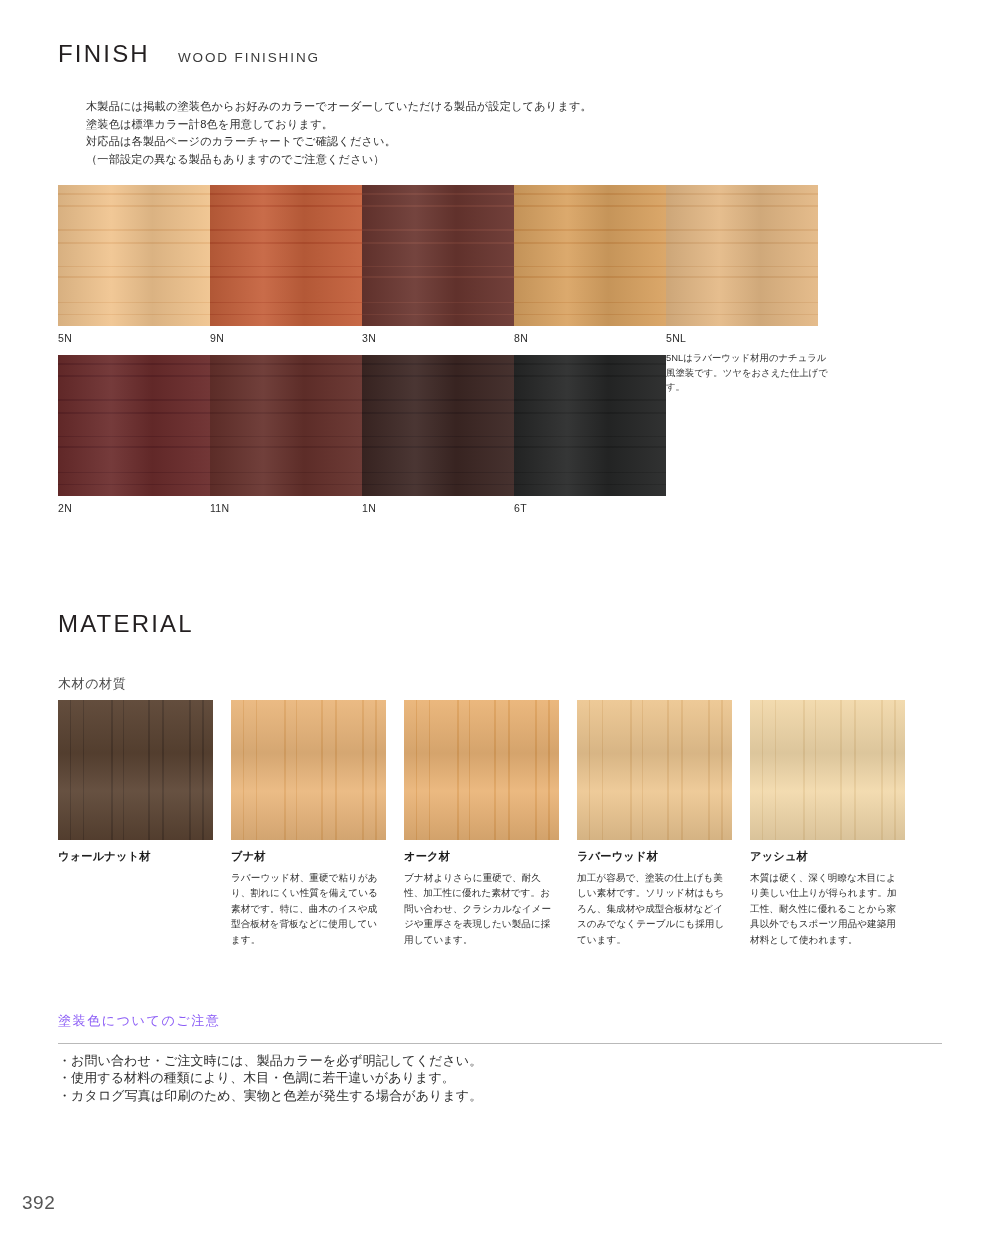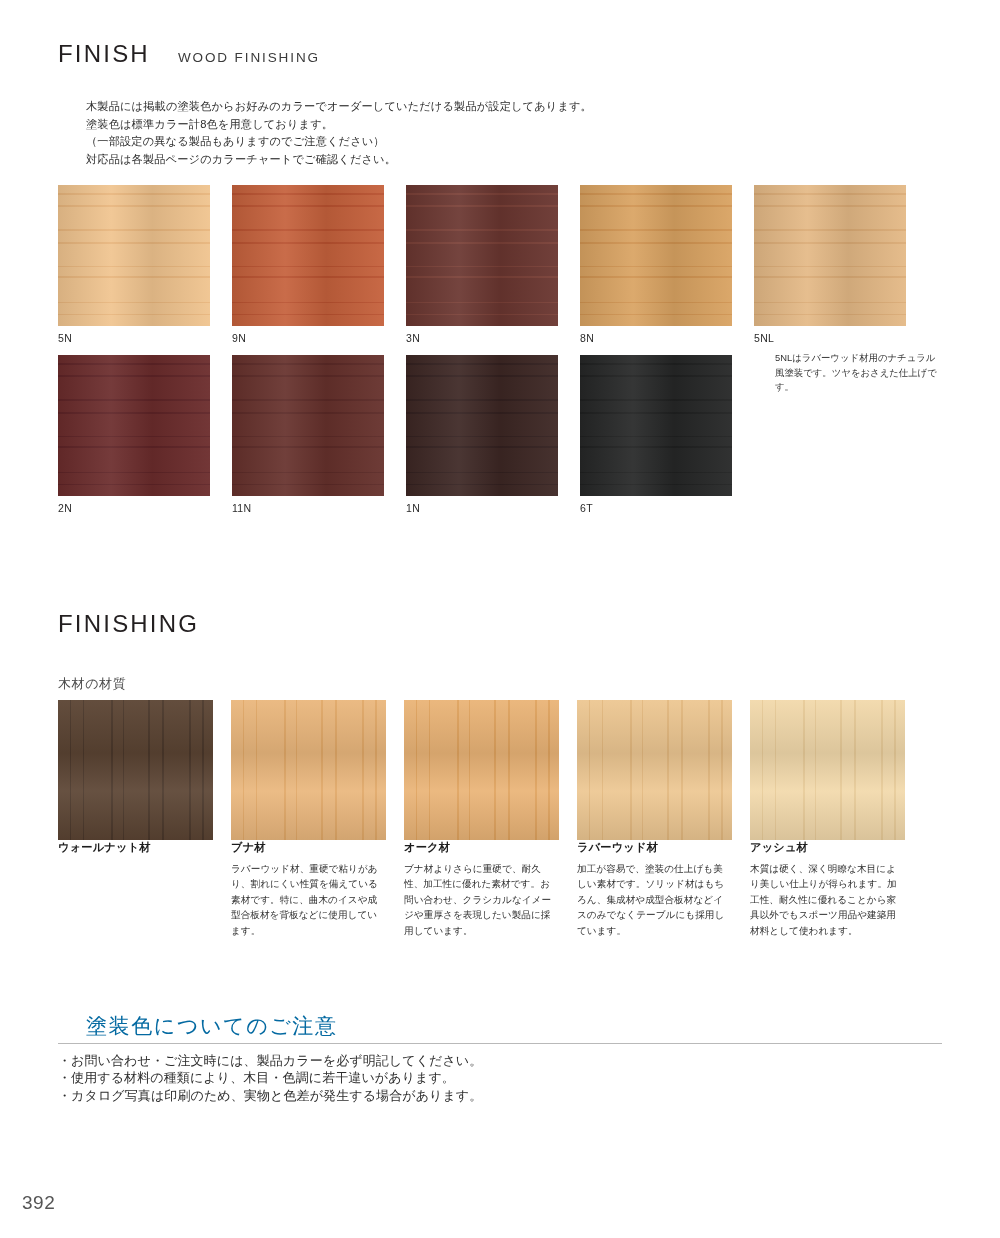--- a/index.html
+++ b/index.html
@@ -26,62 +26,61 @@
     font-size:11.2px; line-height:17.6px; color:#2d2d2d;
     letter-spacing:0.15px;
     margin-left:28px;
   }
   .intro div { white-space:nowrap; }
 
   
   .swatch-row { position:absolute; left:58px; }
   .swatch-row.r1 { top:185px; }
   .swatch-row.r2 { top:355px; }
-  .swatch-grid { display:flex; gap:22px; }
+  .swatch-grid { display:flex; }
   .swatch-cell { width:152px; }
   .swatch-chip {
     width:152px; height:141px;
     position:relative; overflow:hidden;
   }
   .grain {
     position:absolute; inset:0;
   }
   .swatch-code {
     margin-top:6px; font-size:10.5px; color:#2b2b2b; letter-spacing:0.3px;
   }
   .swatch-note {
     margin-top:7px; font-size:9.4px; line-height:14.5px; color:#333;
     width:168px;
-    margin-left:21px;
   }
 
   
   .material-title {
     position:absolute; left:58px; top:610px;
     font-size:24px; letter-spacing:2.2px; font-weight:300; color:#231f20;
   }
   .material-sub {
     position:absolute; left:58px; top:675px;
     font-size:13px; color:#4a4a4a; letter-spacing:0.6px;
   }
   .material-row { position:absolute; left:58px; top:700px; display:flex; gap:18px; }
   .mat-cell { width:155px; }
   .mat-chip { width:155px; height:140px; position:relative; overflow:hidden; }
   .mat-name {
-    font-size:11.2px; font-weight:bold; color:#1d1d1d; letter-spacing:0.2px;
+    margin-top:9px; font-size:11.2px; font-weight:bold; color:#1d1d1d; letter-spacing:0.2px;
   }
   .mat-desc {
     margin-top:6px; font-size:9.6px; line-height:15.4px; color:#2e2e2e;
     letter-spacing:0.05px;
   }
 
   
   .notice-title {
     position:absolute; left:58px; top:1012px;
-    font-size:21px; font-weight:400; color:#0369a1; letter-spacing:1.6px;margin-left:28px;
+    font-size:13px; font-weight:400; color:#8b5cf6; letter-spacing:1.6px;
   }
   .notice-rule {
     position:absolute; left:58px; top:1043px; width:884px; height:1px; background:#b9b9b9;
   }
   .notice-list {
     position:absolute; left:58px; top:1052px;
     font-size:13px; line-height:17.4px; color:#2d2d2d; letter-spacing:0.1px;
   }
 
   .page-number {
@@ -95,22 +94,22 @@
 <div class="page">
 
   <div class="finish-head">
     <div class="finish-title">FINISH</div>
     <div class="finish-sub">WOOD FINISHING</div>
   </div>
 
   <div class="intro">
     <div>木製品には掲載の塗装色からお好みのカラーでオーダーしていただける製品が設定してあります。</div>
     <div>塗装色は標準カラー計8色を用意しております。</div>
+    <div>対応品は各製品ページのカラーチャートでご確認ください。</div>
     <div>（一部設定の異なる製品もありますのでご注意ください）</div>
-    <div>対応品は各製品ページのカラーチャートでご確認ください。</div>
   </div>
 
   <div class="swatch-row r1">
     <div class="swatch-grid" id="row1">
         <div class="swatch-cell">
           <div class="swatch-chip" style="background-color: rgb(232, 181, 124);">
             <div class="grain" style="background-color: rgb(232, 181, 124); background-image: repeating-linear-gradient(0deg, rgb(240, 196, 143) 0%, rgb(240, 196, 143) 0.6%, rgb(240, 196, 143) 0.6%, rgb(240, 196, 143) 2.6%, rgb(240, 196, 143) 2.6%, rgb(240, 196, 143) 3.7%, rgb(240, 196, 143) 3.7%, rgb(240, 196, 143) 6.2%, rgb(240, 196, 143) 6.2%, rgb(240, 196, 143) 7.8%, rgb(232, 181, 124) 7.8%, rgb(232, 181, 124) 8.5%, rgb(240, 196, 143) 8.5%, rgb(240, 196, 143) 10.6%, rgb(240, 196, 143) 10.6%, rgb(240, 196, 143) 11.8%, rgb(240, 196, 143) 11.8%, rgb(240, 196, 143) 14.4%, rgb(240, 196, 143) 14.4%, rgb(240, 196, 143) 16.1%, rgb(232, 181, 124) 16.1%, rgb(232, 181, 124) 16.9%, rgb(240, 196, 143) 16.9%, rgb(240, 196, 143) 19.1%, rgb(240, 196, 143) 19.1%, rgb(240, 196, 143) 20.4%, rgb(240, 196, 143) 20.4%, rgb(240, 196, 143) 23.1%, rgb(240, 196, 143) 23.1%, rgb(240, 196, 143) 24.9%, rgb(240, 196, 143) 24.9%, rgb(240, 196, 143) 25.8%, rgb(240, 196, 143) 25.8%, rgb(240, 196, 143) 28.1%, rgb(240, 196, 143) 28.1%, rgb(240, 196, 143) 29.5%, rgb(240, 196, 143) 29.5%, rgb(240, 196, 143) 32.3%, rgb(240, 196, 143) 32.3%, rgb(240, 196, 143) 34.2%, rgb(232, 181, 124) 34.2%, rgb(232, 181, 124) 35.2%, rgb(240, 196, 143) 35.2%, rgb(240, 196, 143) 37.6%, rgb(240, 196, 143) 37.6%, rgb(240, 196, 143) 39.1%, rgb(240, 196, 143) 39.1%, rgb(240, 196, 143) 39.7%, rgb(240, 196, 143) 39.7%, rgb(240, 196, 143) 41.7%, rgb(232, 181, 124) 41.7%, rgb(232, 181, 124) 42.8%, rgb(240, 196, 143) 42.8%, rgb(240, 196, 143) 45.3%, rgb(240, 196, 143) 45.3%, rgb(240, 196, 143) 46.9%, rgb(240, 196, 143) 46.9%, rgb(240, 196, 143) 47.6%, rgb(240, 196, 143) 47.6%, rgb(240, 196, 143) 49.7%, rgb(240, 196, 143) 49.7%, rgb(240, 196, 143) 50.9%, rgb(240, 196, 143) 50.9%, rgb(240, 196, 143) 53.5%, rgb(240, 196, 143) 53.5%, rgb(240, 196, 143) 55.2%, rgb(240, 196, 143) 55.2%, rgb(240, 196, 143) 56%, rgb(240, 196, 143) 56%, rgb(240, 196, 143) 58.2%, rgb(232, 181, 124) 58.2%, rgb(232, 181, 124) 59.5%, rgb(240, 196, 143) 59.5%, rgb(240, 196, 143) 62.2%, rgb(240, 196, 143) 62.2%, rgb(240, 196, 143) 64%, rgb(240, 196, 143) 64%, rgb(240, 196, 143) 64.9%, rgb(240, 196, 143) 64.9%, rgb(240, 196, 143) 67.2%, rgb(232, 181, 124) 67.2%, rgb(232, 181, 124) 68.6%, rgb(240, 196, 143) 68.6%, rgb(240, 196, 143) 71.4%, rgb(240, 196, 143) 71.4%, rgb(240, 196, 143) 73.3%, rgb(240, 196, 143) 73.3%, rgb(240, 196, 143) 74.3%, rgb(240, 196, 143) 74.3%, rgb(240, 196, 143) 76.7%, rgb(240, 196, 143) 76.7%, rgb(240, 196, 143) 78.2%, rgb(240, 196, 143) 78.2%, rgb(240, 196, 143) 78.8%, rgb(240, 196, 143) 78.8%, rgb(240, 196, 143) 80.8%, rgb(240, 196, 143) 80.8%, rgb(240, 196, 143) 81.9%, rgb(240, 196, 143) 81.9%, rgb(240, 196, 143) 84.4%, rgb(232, 181, 124) 84.4%, rgb(232, 181, 124) 86%, rgb(240, 196, 143) 86%, rgb(240, 196, 143) 86.7%, rgb(240, 196, 143) 86.7%, rgb(240, 196, 143) 88.8%, rgb(240, 196, 143) 88.8%, rgb(240, 196, 143) 90%, rgb(240, 196, 143) 90%, rgb(240, 196, 143) 92.6%, rgb(232, 181, 124) 92.6%, rgb(232, 181, 124) 94.3%, rgb(240, 196, 143) 94.3%, rgb(240, 196, 143) 95.1%, rgb(240, 196, 143) 95.1%, rgb(240, 196, 143) 97.3%, rgb(240, 196, 143) 97.3%, rgb(240, 196, 143) 98.6%, rgb(240, 196, 143) 98.6%, rgb(240, 196, 143) 100%); opacity: 1;"></div>
             <div class="grain" style="background-image: linear-gradient(90deg, rgba(0, 0, 0, 0.1), rgba(255, 255, 255, 0.07) 35%, rgba(0, 0, 0, 0.09) 62%, rgba(255, 255, 255, 0.05));"></div>
           </div>
           <div class="swatch-code">5N</div>
@@ -173,21 +172,21 @@
         <div class="swatch-cell">
           <div class="swatch-chip" style="background-color: rgb(31, 32, 32);">
             <div class="grain" style="background-color: rgb(31, 32, 32); background-image: repeating-linear-gradient(0deg, rgb(38, 39, 39) 0%, rgb(38, 39, 39) 0.6%, rgb(38, 39, 39) 0.6%, rgb(38, 39, 39) 2.6%, rgb(38, 39, 39) 2.6%, rgb(38, 39, 39) 3.7%, rgb(38, 39, 39) 3.7%, rgb(38, 39, 39) 6.2%, rgb(38, 39, 39) 6.2%, rgb(38, 39, 39) 7.8%, rgb(31, 32, 32) 7.8%, rgb(31, 32, 32) 8.5%, rgb(38, 39, 39) 8.5%, rgb(38, 39, 39) 10.6%, rgb(38, 39, 39) 10.6%, rgb(38, 39, 39) 11.8%, rgb(38, 39, 39) 11.8%, rgb(38, 39, 39) 14.4%, rgb(38, 39, 39) 14.4%, rgb(38, 39, 39) 16.1%, rgb(31, 32, 32) 16.1%, rgb(31, 32, 32) 16.9%, rgb(38, 39, 39) 16.9%, rgb(38, 39, 39) 19.1%, rgb(38, 39, 39) 19.1%, rgb(38, 39, 39) 20.4%, rgb(38, 39, 39) 20.4%, rgb(38, 39, 39) 23.1%, rgb(38, 39, 39) 23.1%, rgb(38, 39, 39) 24.9%, rgb(38, 39, 39) 24.9%, rgb(38, 39, 39) 25.8%, rgb(38, 39, 39) 25.8%, rgb(38, 39, 39) 28.1%, rgb(38, 39, 39) 28.1%, rgb(38, 39, 39) 29.5%, rgb(38, 39, 39) 29.5%, rgb(38, 39, 39) 32.3%, rgb(38, 39, 39) 32.3%, rgb(38, 39, 39) 34.2%, rgb(31, 32, 32) 34.2%, rgb(31, 32, 32) 35.2%, rgb(38, 39, 39) 35.2%, rgb(38, 39, 39) 37.6%, rgb(38, 39, 39) 37.6%, rgb(38, 39, 39) 39.1%, rgb(38, 39, 39) 39.1%, rgb(38, 39, 39) 39.7%, rgb(38, 39, 39) 39.7%, rgb(38, 39, 39) 41.7%, rgb(31, 32, 32) 41.7%, rgb(31, 32, 32) 42.8%, rgb(38, 39, 39) 42.8%, rgb(38, 39, 39) 45.3%, rgb(38, 39, 39) 45.3%, rgb(38, 39, 39) 46.9%, rgb(38, 39, 39) 46.9%, rgb(38, 39, 39) 47.6%, rgb(38, 39, 39) 47.6%, rgb(38, 39, 39) 49.7%, rgb(38, 39, 39) 49.7%, rgb(38, 39, 39) 50.9%, rgb(38, 39, 39) 50.9%, rgb(38, 39, 39) 53.5%, rgb(38, 39, 39) 53.5%, rgb(38, 39, 39) 55.2%, rgb(38, 39, 39) 55.2%, rgb(38, 39, 39) 56%, rgb(38, 39, 39) 56%, rgb(38, 39, 39) 58.2%, rgb(31, 32, 32) 58.2%, rgb(31, 32, 32) 59.5%, rgb(38, 39, 39) 59.5%, rgb(38, 39, 39) 62.2%, rgb(38, 39, 39) 62.2%, rgb(38, 39, 39) 64%, rgb(38, 39, 39) 64%, rgb(38, 39, 39) 64.9%, rgb(38, 39, 39) 64.9%, rgb(38, 39, 39) 67.2%, rgb(31, 32, 32) 67.2%, rgb(31, 32, 32) 68.6%, rgb(38, 39, 39) 68.6%, rgb(38, 39, 39) 71.4%, rgb(38, 39, 39) 71.4%, rgb(38, 39, 39) 73.3%, rgb(38, 39, 39) 73.3%, rgb(38, 39, 39) 74.3%, rgb(38, 39, 39) 74.3%, rgb(38, 39, 39) 76.7%, rgb(38, 39, 39) 76.7%, rgb(38, 39, 39) 78.2%, rgb(38, 39, 39) 78.2%, rgb(38, 39, 39) 78.8%, rgb(38, 39, 39) 78.8%, rgb(38, 39, 39) 80.8%, rgb(38, 39, 39) 80.8%, rgb(38, 39, 39) 81.9%, rgb(38, 39, 39) 81.9%, rgb(38, 39, 39) 84.4%, rgb(31, 32, 32) 84.4%, rgb(31, 32, 32) 86%, rgb(38, 39, 39) 86%, rgb(38, 39, 39) 86.7%, rgb(38, 39, 39) 86.7%, rgb(38, 39, 39) 88.8%, rgb(38, 39, 39) 88.8%, rgb(38, 39, 39) 90%, rgb(38, 39, 39) 90%, rgb(38, 39, 39) 92.6%, rgb(31, 32, 32) 92.6%, rgb(31, 32, 32) 94.3%, rgb(38, 39, 39) 94.3%, rgb(38, 39, 39) 95.1%, rgb(38, 39, 39) 95.1%, rgb(38, 39, 39) 97.3%, rgb(38, 39, 39) 97.3%, rgb(38, 39, 39) 98.6%, rgb(38, 39, 39) 98.6%, rgb(38, 39, 39) 100%); opacity: 1;"></div>
             <div class="grain" style="background-image: linear-gradient(90deg, rgba(0, 0, 0, 0.1), rgba(255, 255, 255, 0.07) 35%, rgba(0, 0, 0, 0.09) 62%, rgba(255, 255, 255, 0.05));"></div>
           </div>
           <div class="swatch-code">6T</div>
         </div>
       </div>
   </div>
 
-  <div class="material-title">FINISHING</div>
+  <div class="material-title">MATERIAL</div>
   <div class="material-sub">木材の材質</div>
   <div class="material-row" id="matrow">
       <div class="mat-cell">
         <div class="mat-chip" style="background-color: rgb(74, 55, 42);">
           <div class="grain" style="background-color: rgb(74, 55, 42); background-image: repeating-linear-gradient(90deg, rgb(91, 68, 51) 0%, rgb(91, 68, 51) 0.6%, rgb(91, 68, 51) 0.6%, rgb(91, 68, 51) 2.6%, rgb(91, 68, 51) 2.6%, rgb(91, 68, 51) 3.7%, rgb(91, 68, 51) 3.7%, rgb(91, 68, 51) 6.2%, rgb(91, 68, 51) 6.2%, rgb(91, 68, 51) 7.8%, rgb(74, 55, 42) 7.8%, rgb(74, 55, 42) 8.5%, rgb(91, 68, 51) 8.5%, rgb(91, 68, 51) 10.6%, rgb(91, 68, 51) 10.6%, rgb(91, 68, 51) 11.8%, rgb(91, 68, 51) 11.8%, rgb(91, 68, 51) 14.4%, rgb(91, 68, 51) 14.4%, rgb(91, 68, 51) 16.1%, rgb(74, 55, 42) 16.1%, rgb(74, 55, 42) 16.9%, rgb(91, 68, 51) 16.9%, rgb(91, 68, 51) 19.1%, rgb(91, 68, 51) 19.1%, rgb(91, 68, 51) 20.4%, rgb(91, 68, 51) 20.4%, rgb(91, 68, 51) 23.1%, rgb(91, 68, 51) 23.1%, rgb(91, 68, 51) 24.9%, rgb(91, 68, 51) 24.9%, rgb(91, 68, 51) 25.8%, rgb(91, 68, 51) 25.8%, rgb(91, 68, 51) 28.1%, rgb(91, 68, 51) 28.1%, rgb(91, 68, 51) 29.5%, rgb(91, 68, 51) 29.5%, rgb(91, 68, 51) 32.3%, rgb(91, 68, 51) 32.3%, rgb(91, 68, 51) 34.2%, rgb(74, 55, 42) 34.2%, rgb(74, 55, 42) 35.2%, rgb(91, 68, 51) 35.2%, rgb(91, 68, 51) 37.6%, rgb(91, 68, 51) 37.6%, rgb(91, 68, 51) 39.1%, rgb(91, 68, 51) 39.1%, rgb(91, 68, 51) 39.7%, rgb(91, 68, 51) 39.7%, rgb(91, 68, 51) 41.7%, rgb(74, 55, 42) 41.7%, rgb(74, 55, 42) 42.8%, rgb(91, 68, 51) 42.8%, rgb(91, 68, 51) 45.3%, rgb(91, 68, 51) 45.3%, rgb(91, 68, 51) 46.9%, rgb(91, 68, 51) 46.9%, rgb(91, 68, 51) 47.6%, rgb(91, 68, 51) 47.6%, rgb(91, 68, 51) 49.7%, rgb(91, 68, 51) 49.7%, rgb(91, 68, 51) 50.9%, rgb(91, 68, 51) 50.9%, rgb(91, 68, 51) 53.5%, rgb(91, 68, 51) 53.5%, rgb(91, 68, 51) 55.2%, rgb(91, 68, 51) 55.2%, rgb(91, 68, 51) 56%, rgb(91, 68, 51) 56%, rgb(91, 68, 51) 58.2%, rgb(74, 55, 42) 58.2%, rgb(74, 55, 42) 59.5%, rgb(91, 68, 51) 59.5%, rgb(91, 68, 51) 62.2%, rgb(91, 68, 51) 62.2%, rgb(91, 68, 51) 64%, rgb(91, 68, 51) 64%, rgb(91, 68, 51) 64.9%, rgb(91, 68, 51) 64.9%, rgb(91, 68, 51) 67.2%, rgb(74, 55, 42) 67.2%, rgb(74, 55, 42) 68.6%, rgb(91, 68, 51) 68.6%, rgb(91, 68, 51) 71.4%, rgb(91, 68, 51) 71.4%, rgb(91, 68, 51) 73.3%, rgb(91, 68, 51) 73.3%, rgb(91, 68, 51) 74.3%, rgb(91, 68, 51) 74.3%, rgb(91, 68, 51) 76.7%, rgb(91, 68, 51) 76.7%, rgb(91, 68, 51) 78.2%, rgb(91, 68, 51) 78.2%, rgb(91, 68, 51) 78.8%, rgb(91, 68, 51) 78.8%, rgb(91, 68, 51) 80.8%, rgb(91, 68, 51) 80.8%, rgb(91, 68, 51) 81.9%, rgb(91, 68, 51) 81.9%, rgb(91, 68, 51) 84.4%, rgb(74, 55, 42) 84.4%, rgb(74, 55, 42) 86%, rgb(91, 68, 51) 86%, rgb(91, 68, 51) 86.7%, rgb(91, 68, 51) 86.7%, rgb(91, 68, 51) 88.8%, rgb(91, 68, 51) 88.8%, rgb(91, 68, 51) 90%, rgb(91, 68, 51) 90%, rgb(91, 68, 51) 92.6%, rgb(74, 55, 42) 92.6%, rgb(74, 55, 42) 94.3%, rgb(91, 68, 51) 94.3%, rgb(91, 68, 51) 95.1%, rgb(91, 68, 51) 95.1%, rgb(91, 68, 51) 97.3%, rgb(91, 68, 51) 97.3%, rgb(91, 68, 51) 98.6%, rgb(91, 68, 51) 98.6%, rgb(91, 68, 51) 100%); opacity: 1;"></div>
           <div class="grain" style="background-image: linear-gradient(0deg, rgba(0, 0, 0, 0.1), rgba(255, 255, 255, 0.07) 35%, rgba(0, 0, 0, 0.09) 62%, rgba(255, 255, 255, 0.05));"></div>
         </div>
         <div class="mat-name">ウォールナット材</div>
       </div>
       <div class="mat-cell">

